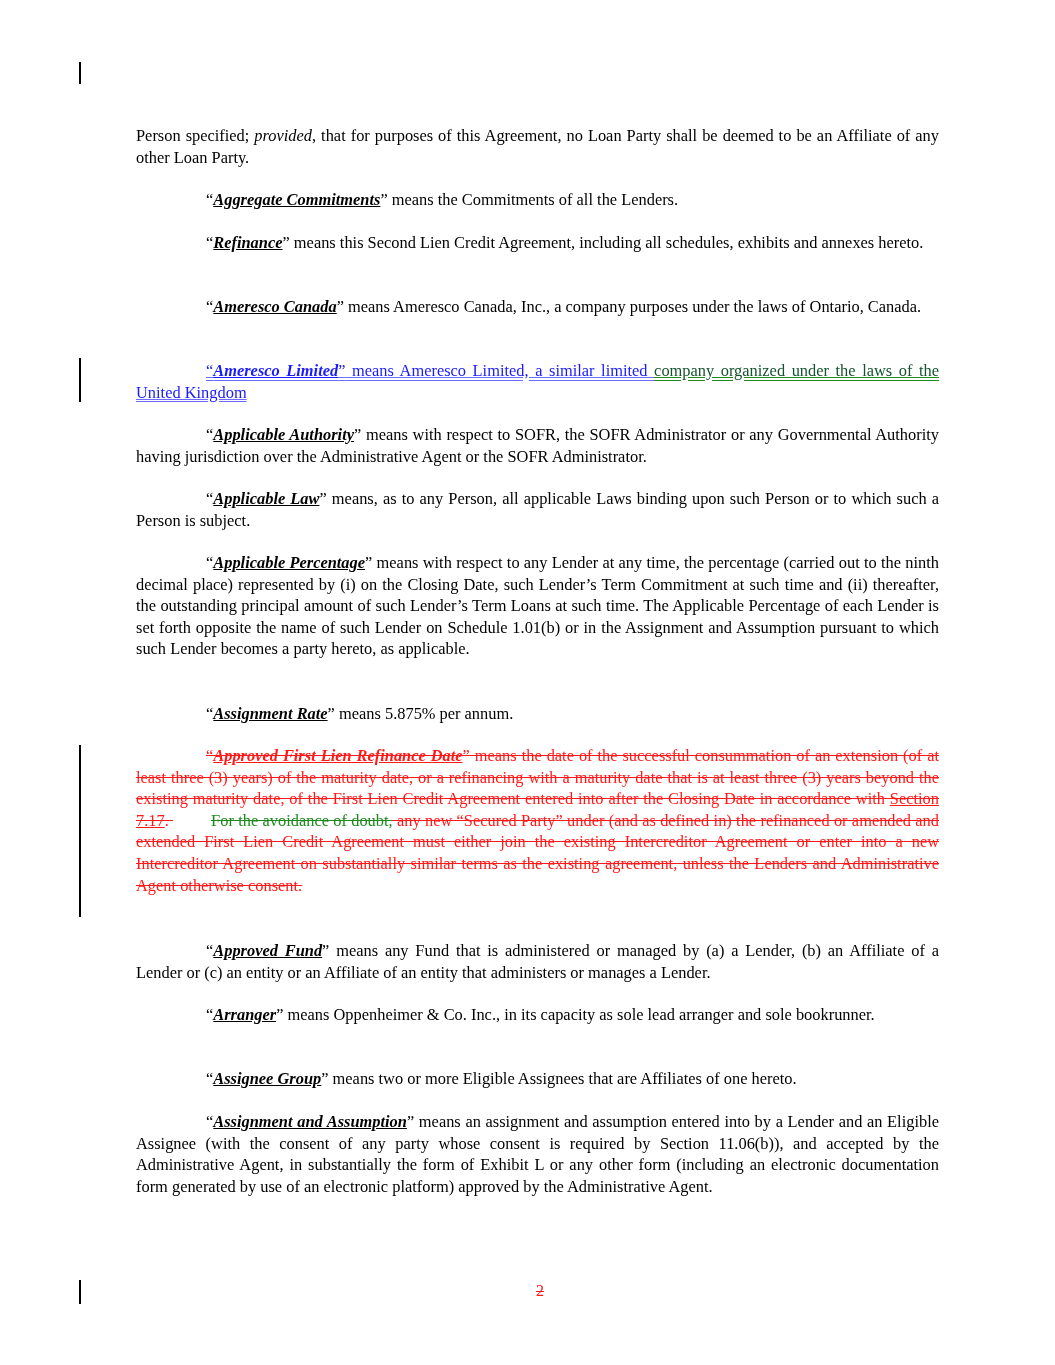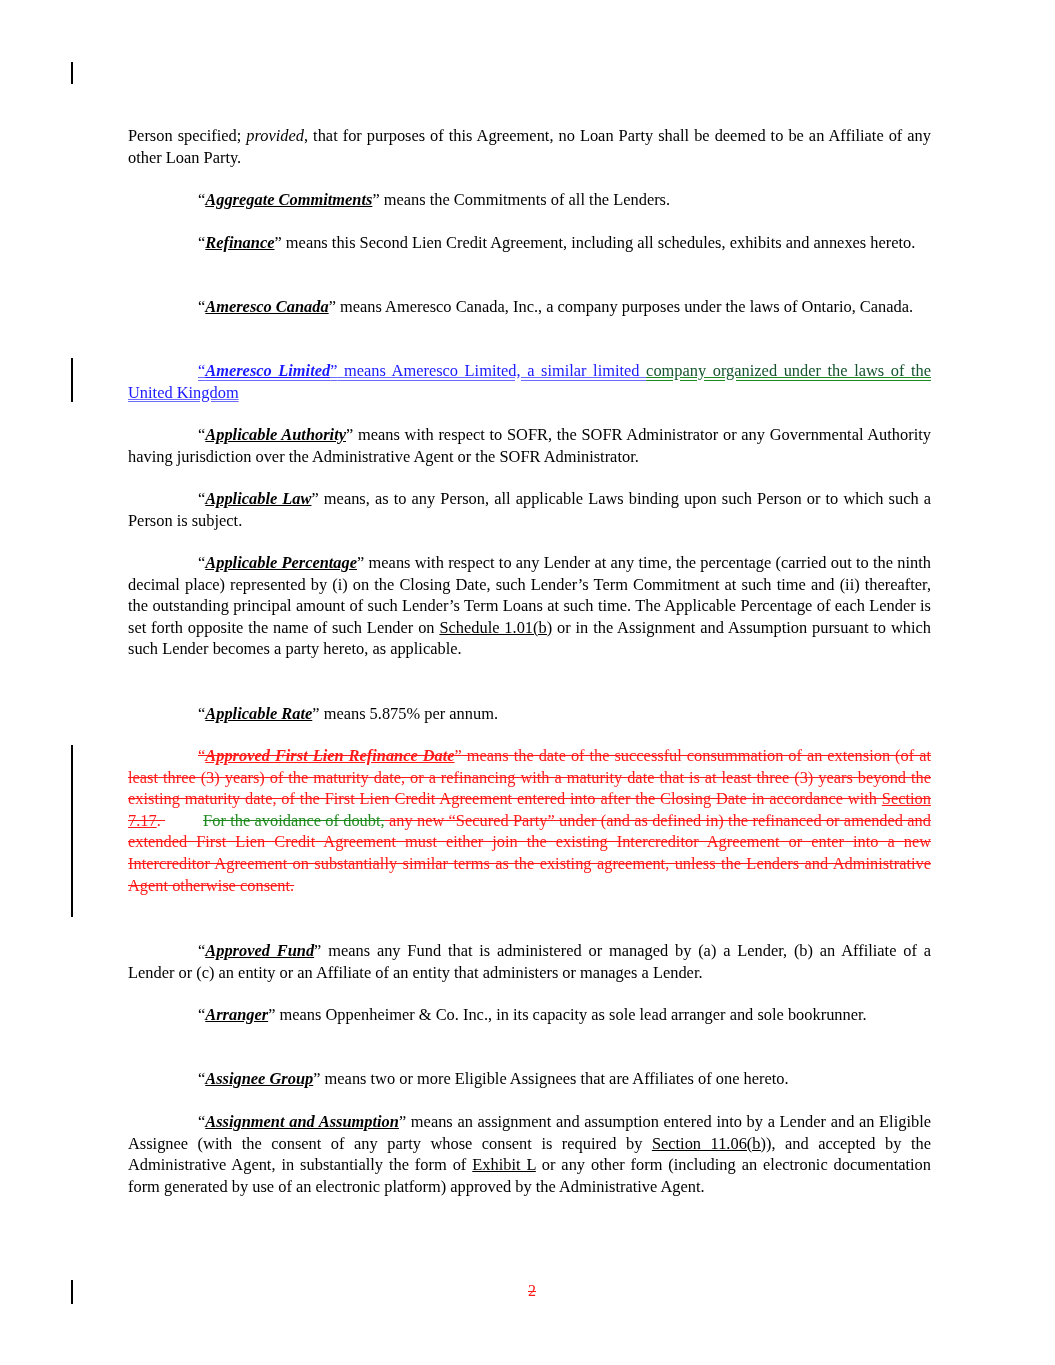--- a/index.html
+++ b/index.html
@@ -1,27 +1,27 @@
 <!DOCTYPE html>
 <html><head>
 <meta charset="utf-8">
 <style>
   html, body { margin: 0; padding: 0; background: #ffffff; }
   body { width: 1055px; height: 1365px; position: relative; overflow: hidden; }
-  .page { position: absolute; left: 4px; top: 0; width: 1002px; height: 1365px; background: #fff; }
+  .page { position: absolute; left: 12px; top: 0; width: 1002px; height: 1365px; background: #fff; }
   .bar { position: absolute; left: 67px; width: 2px; background: #000; }
   .content {
     position: absolute; left: 124px; top: 125px; width: 803px;
     font-family: "Liberation Serif", serif; font-size: 16.4px; line-height: 21.6px; color: #000;
   }
   p { margin: 0; text-align: justify; text-align-last: left; }
   .para { position: absolute; left: 0; width: 803px; }
   .indent { text-indent: 70px; }
   .term { font-weight: bold; font-style: italic; text-decoration: underline; }
-  .u { text-decoration: underline; }
+  .u { }
   .ins-blue { color: #1a1aff; text-decoration: underline double; text-decoration-color: #6b6bff; }
   .ins-green { color: #14532d; text-decoration: underline double; text-decoration-color: #1e8a1e; }
   .del-red { color: #ff1a1a; text-decoration: line-through; text-decoration-color: #ff1a1a; }
   .del-red .term { text-decoration: underline line-through; font-family: Liberation Serif, serif; }
   .del-red .u { text-decoration: underline line-through; }
   .del-green { color: #1e8a1e; text-decoration: line-through; margin-left: 38px; }
   .pagenum { position: absolute; left: 518px; top: 1282px; width: 20px; text-align: center;
     font-family: "Liberation Serif", serif; font-size: 16px; color: #ff1a1a; text-decoration: line-through; }
 </style>
 </head>
@@ -43,21 +43,21 @@
     <p class="para indent" style="top:171px"><span>“</span><span class="term">Ameresco Canada</span><span>”</span><span> means Ameresco Canada, Inc., a company purposes under the laws of Ontario, Canada.</span></p>
 
     <p class="para indent" style="top:235px"><span class="ins-blue"><span>“</span><span class="term">Ameresco Limited</span><span>”</span><span> means Ameresco Limited, a similar limited </span></span><span class="ins-green">company organized under the laws of the </span><span class="ins-blue">United Kingdom</span></p>
 
     <p class="para indent" style="top:299px"><span>“</span><span class="term">Applicable Authority</span><span>”</span><span> means with respect to SOFR, the SOFR Administrator or any Governmental Authority having jurisdiction over the Administrative Agent or the SOFR Administrator.</span></p>
 
     <p class="para indent" style="top:363px"><span>“</span><span class="term">Applicable Law</span><span>”</span><span> means, as to any Person, all applicable Laws binding upon such Person or to which such a Person is subject.</span></p>
 
     <p class="para indent" style="top:427px"><span>“</span><span class="term">Applicable Percentage</span><span>”</span><span> means with respect to any Lender at any time, the percentage (carried out to the ninth decimal place) represented by (i) on the Closing Date, such Lender’s Term Commitment at such time and (ii) thereafter, the outstanding principal amount of such Lender’s Term Loans at such time.  The Applicable Percentage of each Lender is set forth opposite the name of such Lender on </span><span class="u">Schedule 1.01(b)</span><span> or in the Assignment and Assumption pursuant to which such Lender becomes a party hereto, as applicable.</span></p>
 
-    <p class="para indent" style="top:578px"><span>“</span><span class="term">Applicable Rate</span><span>”</span><span> means 5.875% per annum.</span></p>
+    <p class="para indent" style="top:578px"><span>“</span><span class="term">Assignment Rate</span><span>”</span><span> means 5.875% per annum.</span></p>
 
     <p class="para indent del-red" style="top:620px"><span>“</span><span class="term">Approved First Lien Refinance Date</span><span>”</span><span> means the date of the successful consummation of an extension (of at least three (3) years) of the maturity date, or a refinancing with a maturity date that is at least three (3) years beyond the existing maturity date, of the First Lien Credit Agreement entered into after the Closing Date in accordance with </span><span class="u">Section 7.17</span><span>.  </span><span class="del-green">For the avoidance of doubt,</span><span> any new “Secured Party” under (and as defined in) the refinanced or amended and extended First Lien Credit Agreement must either join the existing Intercreditor Agreement or enter into a new Intercreditor Agreement on substantially similar terms as the existing agreement, unless the Lenders and Administrative Agent otherwise consent.</span></p>
 
     <p class="para indent" style="top:815px"><span>“</span><span class="term">Approved Fund</span><span>”</span><span> means any Fund that is administered or managed by (a) a Lender, (b) an Affiliate of a Lender or (c) an entity or an Affiliate of an entity that administers or manages a Lender.</span></p>
 
     <p class="para indent" style="top:879px"><span>“</span><span class="term">Arranger</span><span>”</span><span> means Oppenheimer &amp; Co. Inc., in its capacity as sole lead arranger and sole bookrunner.</span></p>
 
     <p class="para indent" style="top:943px"><span>“</span><span class="term">Assignee Group</span><span>”</span><span> means two or more Eligible Assignees that are Affiliates of one hereto.</span></p>
 
     <p class="para indent" style="top:986px"><span>“</span><span class="term">Assignment and Assumption</span><span>”</span><span> means an assignment and assumption entered into by a Lender and an Eligible Assignee (with the consent of any party whose consent is required by </span><span class="u">Section 11.06(b)</span><span>), and accepted by the Administrative Agent, in substantially the form of </span><span class="u">Exhibit L</span><span> or any other form (including an electronic documentation form generated by use of an electronic platform) approved by the Administrative Agent.</span></p>

